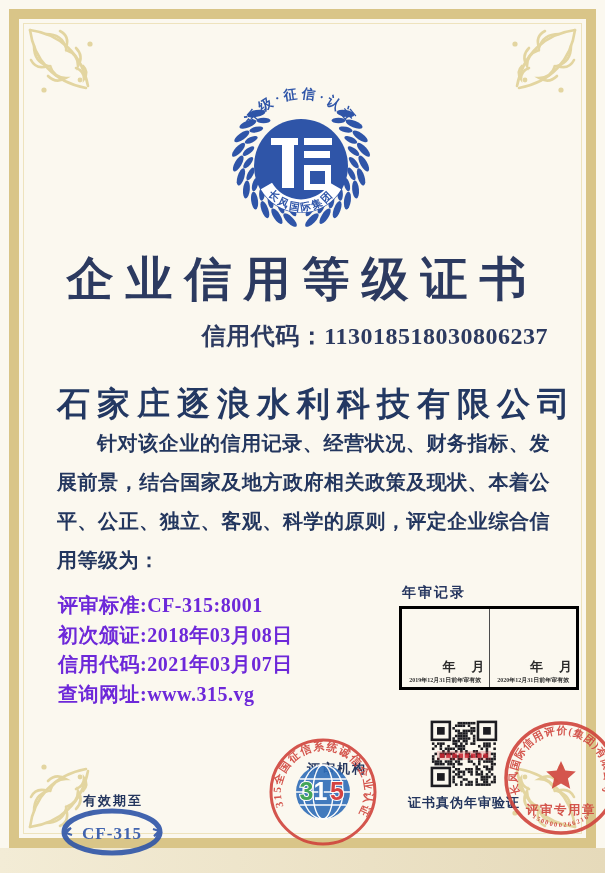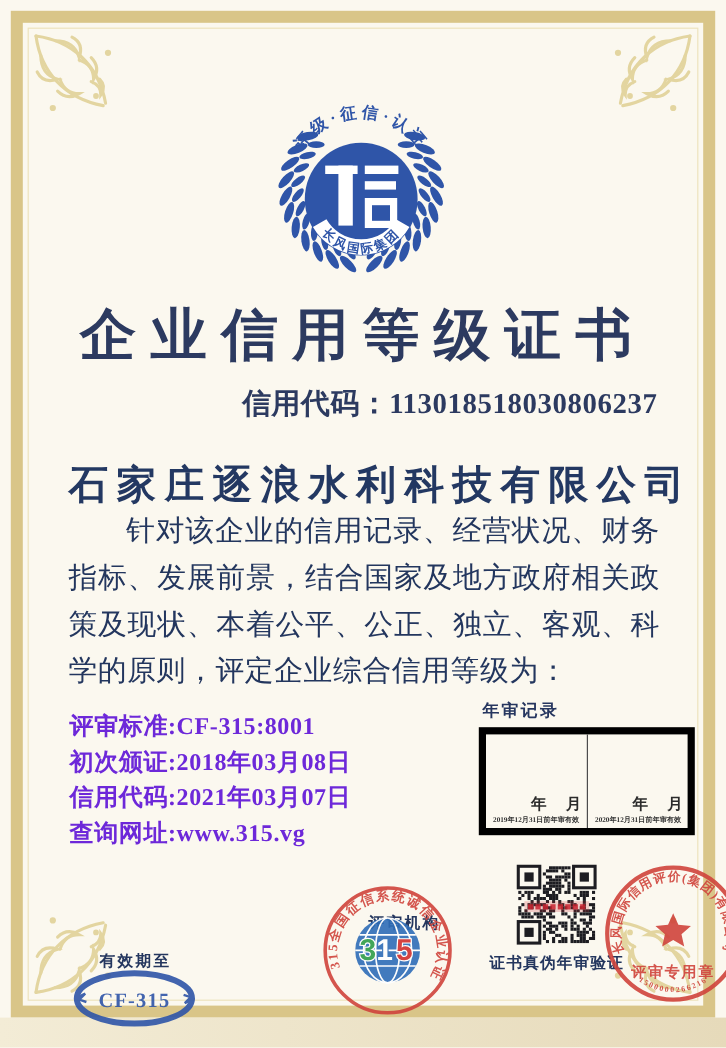--- a/index.html
+++ b/index.html
@@ -38,36 +38,36 @@
     position:absolute;right:57px;top:320px;
     font-size:24px;font-weight:bold;color:#2c3a60;letter-spacing:.5px;
   }
   .company{
     position:absolute;left:57px;top:370px;
     font-family:"Liberation Sans","DejaVu Sans",sans-serif;
     font-size:33px;font-weight:bold;color:#233862;letter-spacing:7px;white-space:nowrap;margin-top:12px;
   }
   .paragraph{
     position:absolute;left:57px;right:55px;top:424px;
-    font-size:24px;font-weight:normal;color:#23365e;
+    font-size:20px;font-weight:bold;color:#23365e;
     line-height:39px;text-align:justify;text-indent:2em;letter-spacing:.5px;
   }
   .rating{
     position:absolute;left:0;right:0;top:524px;
     text-align:center;font-size:56px;font-weight:bold;color:#cf2b39;letter-spacing:8px;
   }
   .details{position:absolute;left:58px;top:592px;}
   .details div{
     font-size:20px;font-weight:bold;color:#6d28d9;
     height:29.5px;letter-spacing:.5px;white-space:nowrap;
   }
   
   .annual{position:absolute;left:399px;top:584px;width:180px;}
   .annual-title{font-size:14px;font-weight:bold;color:#26365f;letter-spacing:2px;margin-left:3px;}
-  .annual-box{margin-top:4px;height:78px;border:6px solid #000000;display:flex;}
+  .annual-box{margin-top:4px;height:78px;border:3px solid #000000;display:flex;}
   .annual-cell{flex:1;position:relative;}
   .annual-cell + .annual-cell{border-left:1px solid #4c4c4c;}
   .ym{position:absolute;bottom:11px;left:0;right:4px;text-align:right;
       font-size:13px;font-weight:bold;color:#2b2b2b;}
   .ym .gap{display:inline-block;width:16px;}
   .annual-note{
     position:absolute;bottom:2px;left:0;right:0;text-align:center;
     font-size:6.5px;color:#333;white-space:nowrap;transform:scale(.92);font-weight:bold;
   }
   

